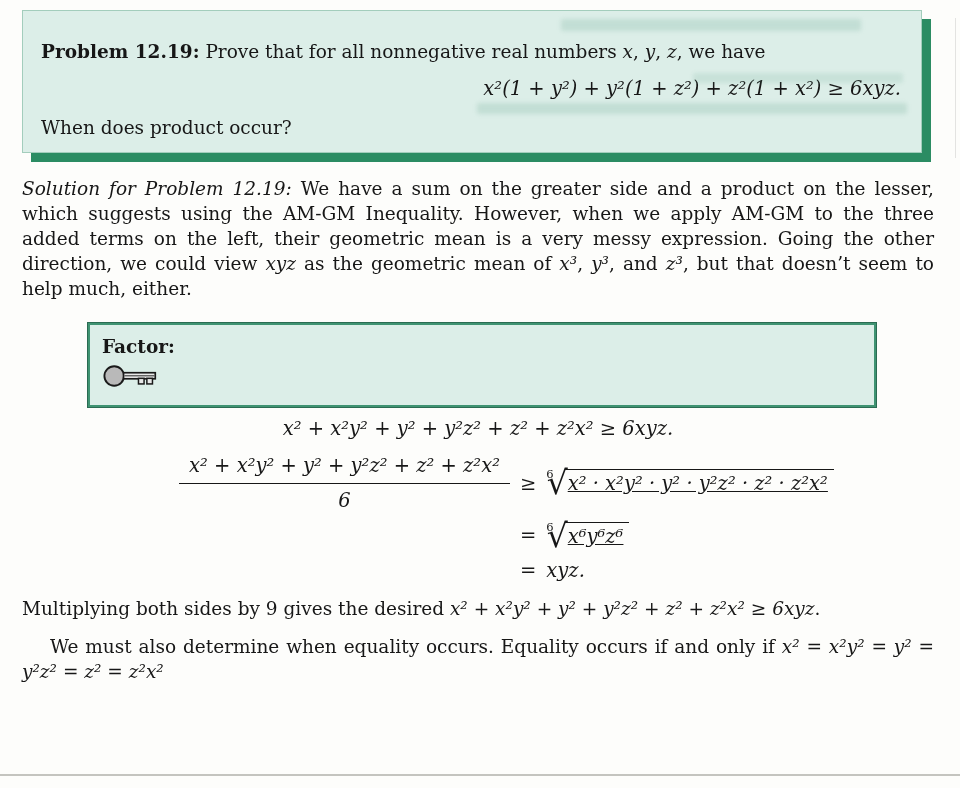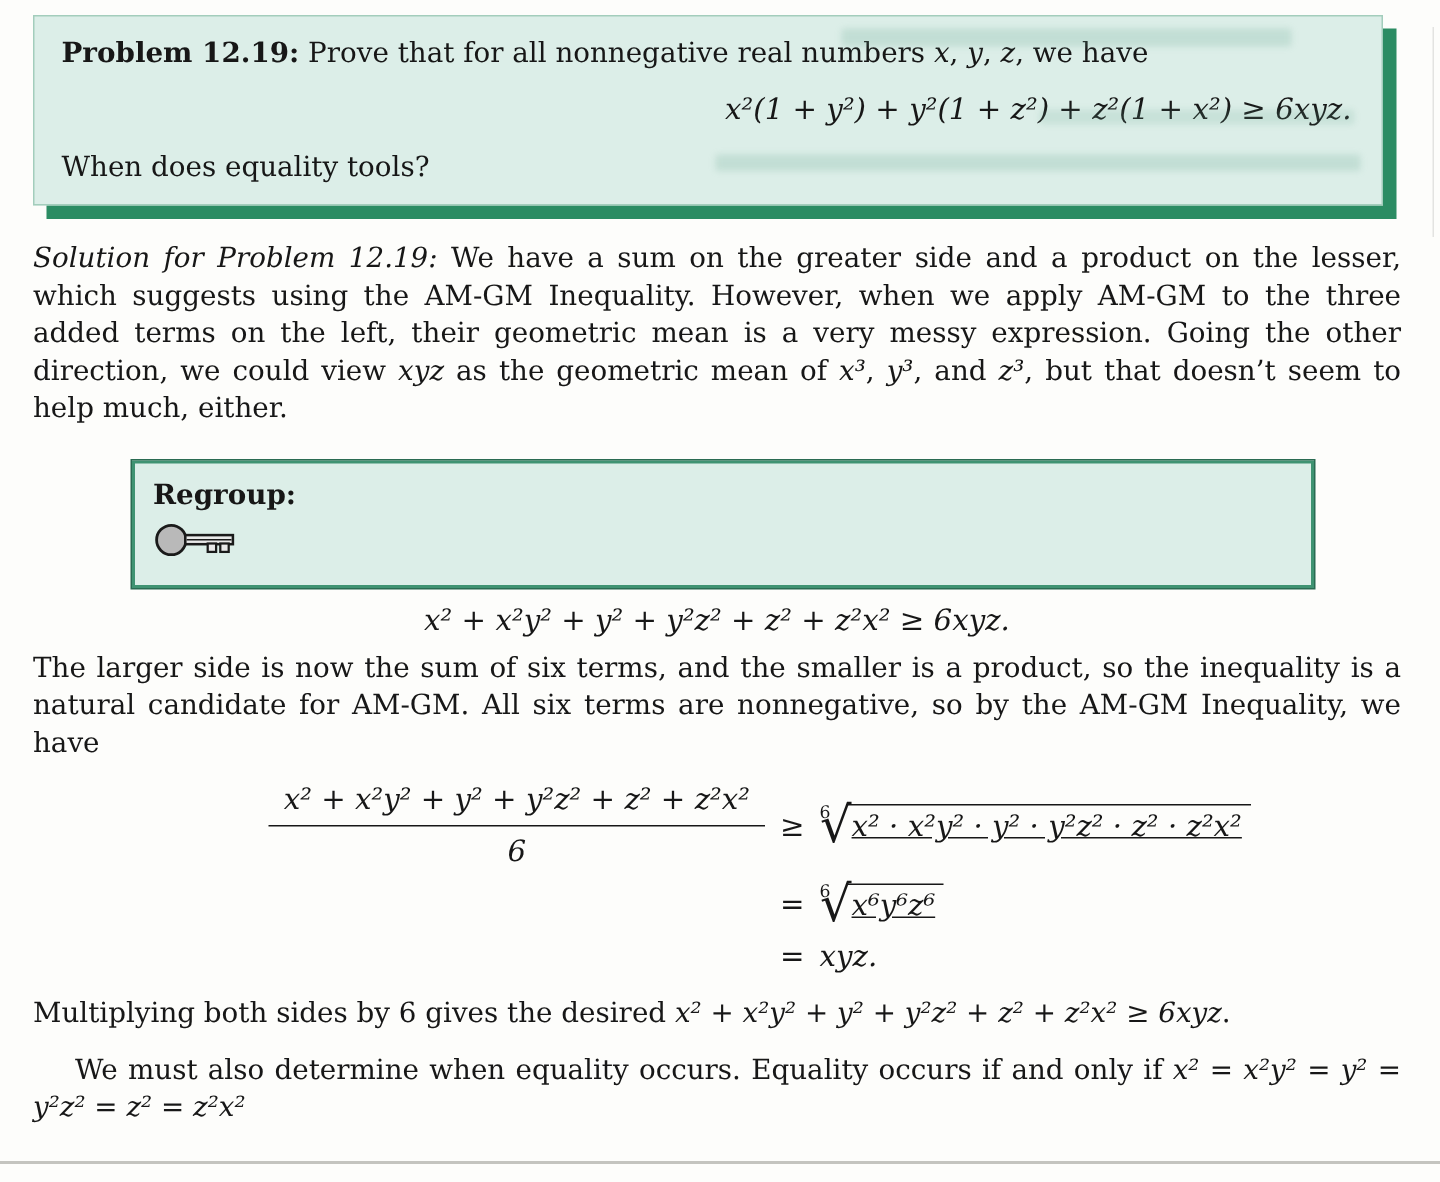--- a/index.html
+++ b/index.html
@@ -13,21 +13,21 @@
     position: relative;
   }
   .page { padding: 10px 26px 0 22px; position: relative; }
 
   
   .problem-box {
     position: relative;
     background: #dceee8;
     border: 1px solid #a3cdbc;
     box-shadow: 9px 9px 0 #2b8c63;
-    padding: 12px 20px 12px 18px;
+    padding: 28px 20px 12px 18px;
     margin-right: 12px;
   }
   .problem-box .intro-line { text-align: left; }
   .problem-box .box-eq { text-align: right; margin: 12px 0 14px; font-size: 19.5px; }
   .ghost {
     position: absolute; background: rgba(104, 170, 146, 0.22);
     filter: blur(2px); border-radius: 2px; pointer-events: none;
   }
   .ghost.g1 { top: 8px;  right: 60px;  width: 300px; height: 12px; }
   .ghost.g2 { top: 62px; right: 18px;  width: 210px; height: 10px; opacity:.8; }
@@ -84,44 +84,43 @@
 <body>
 
 <div class="page">
 
   <div class="problem-box">
     <div class="ghost g1"></div>
     <div class="ghost g2"></div>
     <div class="ghost g3"></div>
     <div class="intro-line"><span class="bold-label">Problem 12.19:</span><span><span>  Prove that for all nonnegative real numbers </span><span class="seg-m">x</span><span>, </span><span class="seg-m">y</span><span>, </span><span class="seg-m">z</span><span>, we have</span></span></div>
     <div class="box-eq seg-m">x²(1 + y²) + y²(1 + z²) + z²(1 + x²) ≥ 6xyz.</div>
-    <div>When does equality tools?</div>
+    <div>When does product occur?</div>
   </div>
 
   <p class="para solution-para"><span class="seg-i">Solution for Problem 12.19:</span><span>  We have a sum on the greater side and a product on the lesser, which suggests using the AM-GM Inequality. However, when we apply AM-GM to the three added terms on the left, their geometric mean is a very messy expression. Going the other direction, we could view </span><span class="seg-m">xyz</span><span> as the geometric mean of </span><span class="seg-m">x³</span><span>, </span><span class="seg-m">y³</span><span>, and </span><span class="seg-m">z³</span><span>, but that doesn’t seem to help much, either.</span></p>
 
   <div class="concept-box">
     <div class="concept-label-col">
-      <div class="bold-label">Regroup:</div>
+      <div class="bold-label">Factor:</div>
       <div class="key-icon-wrap">
         <svg viewBox="0 0 62 30" width="58" height="28" aria-hidden="true">
           <circle cx="13" cy="15" r="10.5" fill="#b9b9b9" stroke="#1a1a1a" stroke-width="2"></circle>
           <rect x="23" y="11.5" width="34" height="6.5" fill="#e9e9e9" stroke="#1a1a1a" stroke-width="1.8"></rect>
           <line x1="24" y1="14.8" x2="56" y2="14.8" stroke="#1a1a1a" stroke-width="1"></line>
           <rect x="39" y="17.5" width="6" height="6" fill="#e9e9e9" stroke="#1a1a1a" stroke-width="1.6"></rect>
           <rect x="48" y="17.5" width="6" height="6" fill="#e9e9e9" stroke="#1a1a1a" stroke-width="1.6"></rect>
         </svg>
       </div>
     </div>
   </div>
 
 
   <div class="display-eq">x² + x²y² + y² + y²z² + z² + z²x² ≥ 6xyz.</div>
 
-  <p class="para amgm-para"><span>The larger side is now the sum of six terms, and the smaller is a product, so the inequality is a natural candidate for AM-GM. All six terms are nonnegative, so by the AM-GM Inequality, we have</span></p>
 
   <div class="derivation">
     <div class="drow">
       <span class="d-lhs">
         <span class="frac">
           <span class="num">x² + x²y² + y² + y²z² + z² + z²x²</span>
           <span class="den">6</span>
         </span>
       </span>
       <span class="d-rhs">
@@ -146,20 +145,20 @@
     </div>
     <div class="drow">
       <span class="d-lhs"></span>
       <span class="d-rhs">
         <span class="rel">=</span>
         <span>xyz.</span>
       </span>
     </div>
   </div>
 
-  <p class="para multiply-para"><span>Multiplying both sides by 6 gives the desired </span><span class="seg-m">x² + x²y² + y² + y²z² + z² + z²x² ≥ 6xyz</span><span>.</span></p>
+  <p class="para multiply-para"><span>Multiplying both sides by 9 gives the desired </span><span class="seg-m">x² + x²y² + y² + y²z² + z² + z²x² ≥ 6xyz</span><span>.</span></p>
 
   <p class="para equality-para indent"><span>We must also determine when equality occurs. Equality occurs if and only if </span><span class="seg-m">x² = x²y² = y² = y²z² = z² = z²x²</span></p>
 
 </div>
 
 <div class="bottom-rule"></div>
 <div class="right-edge"></div>
 
 </body></html>

